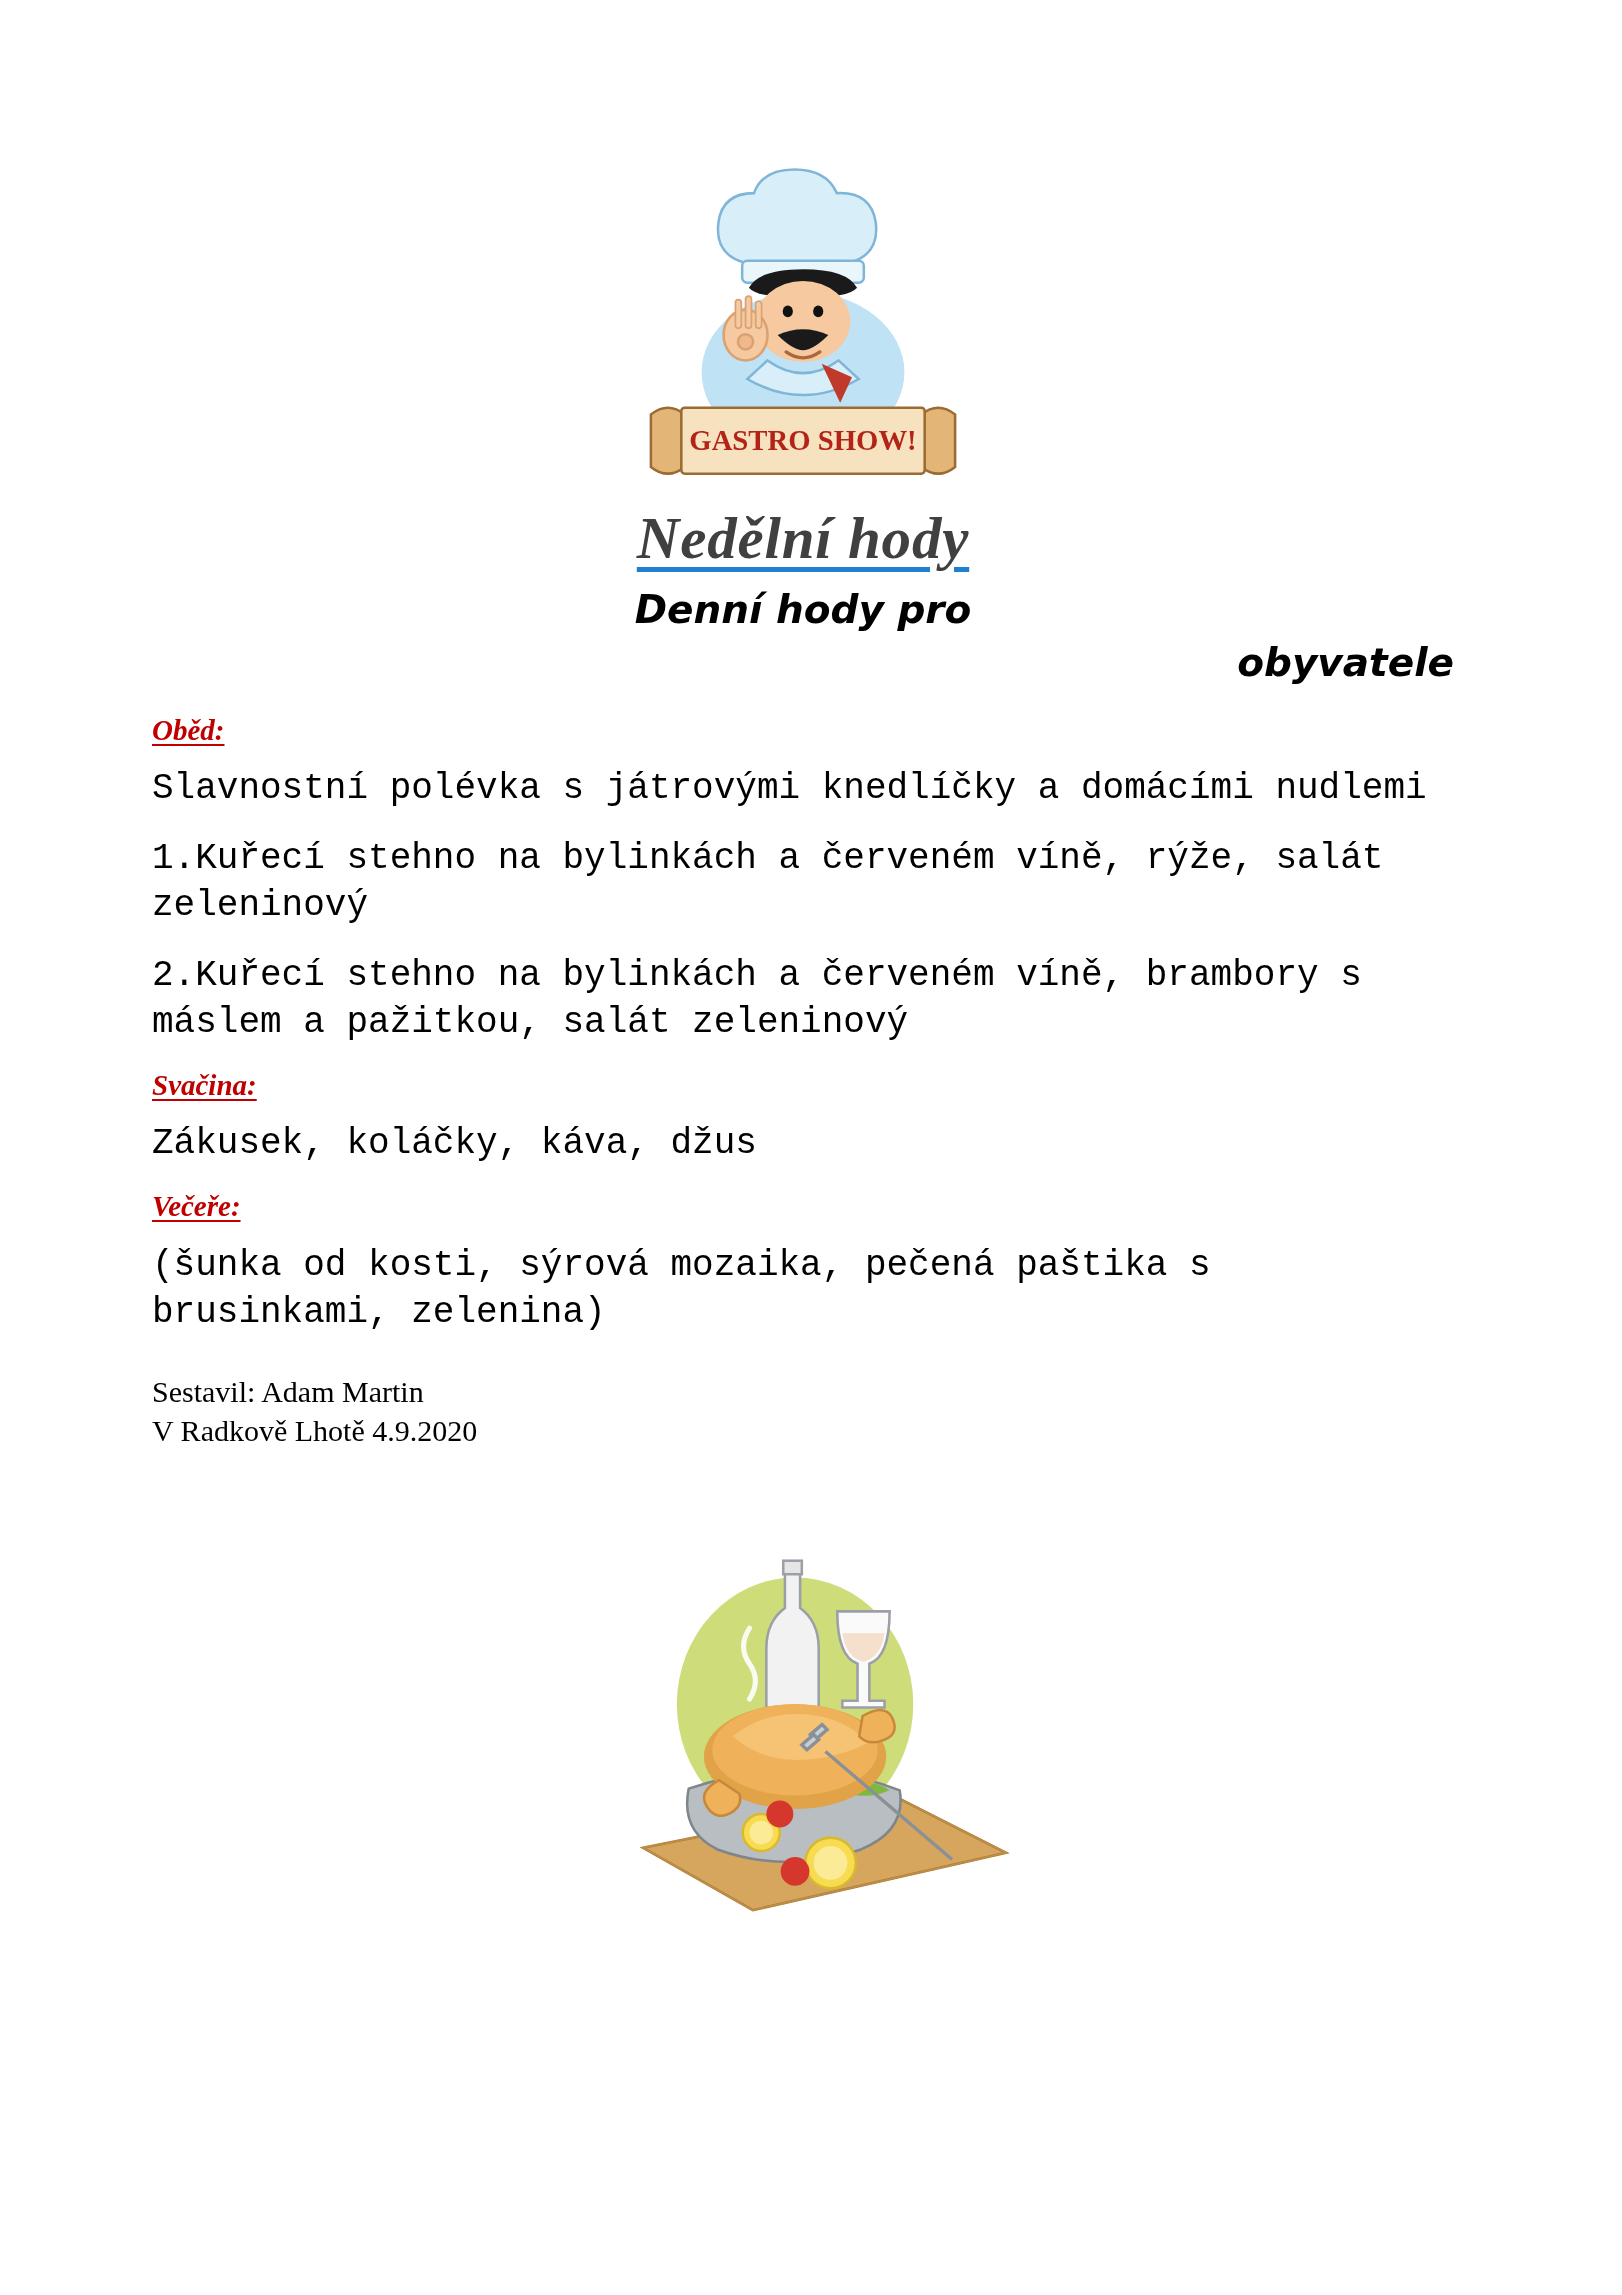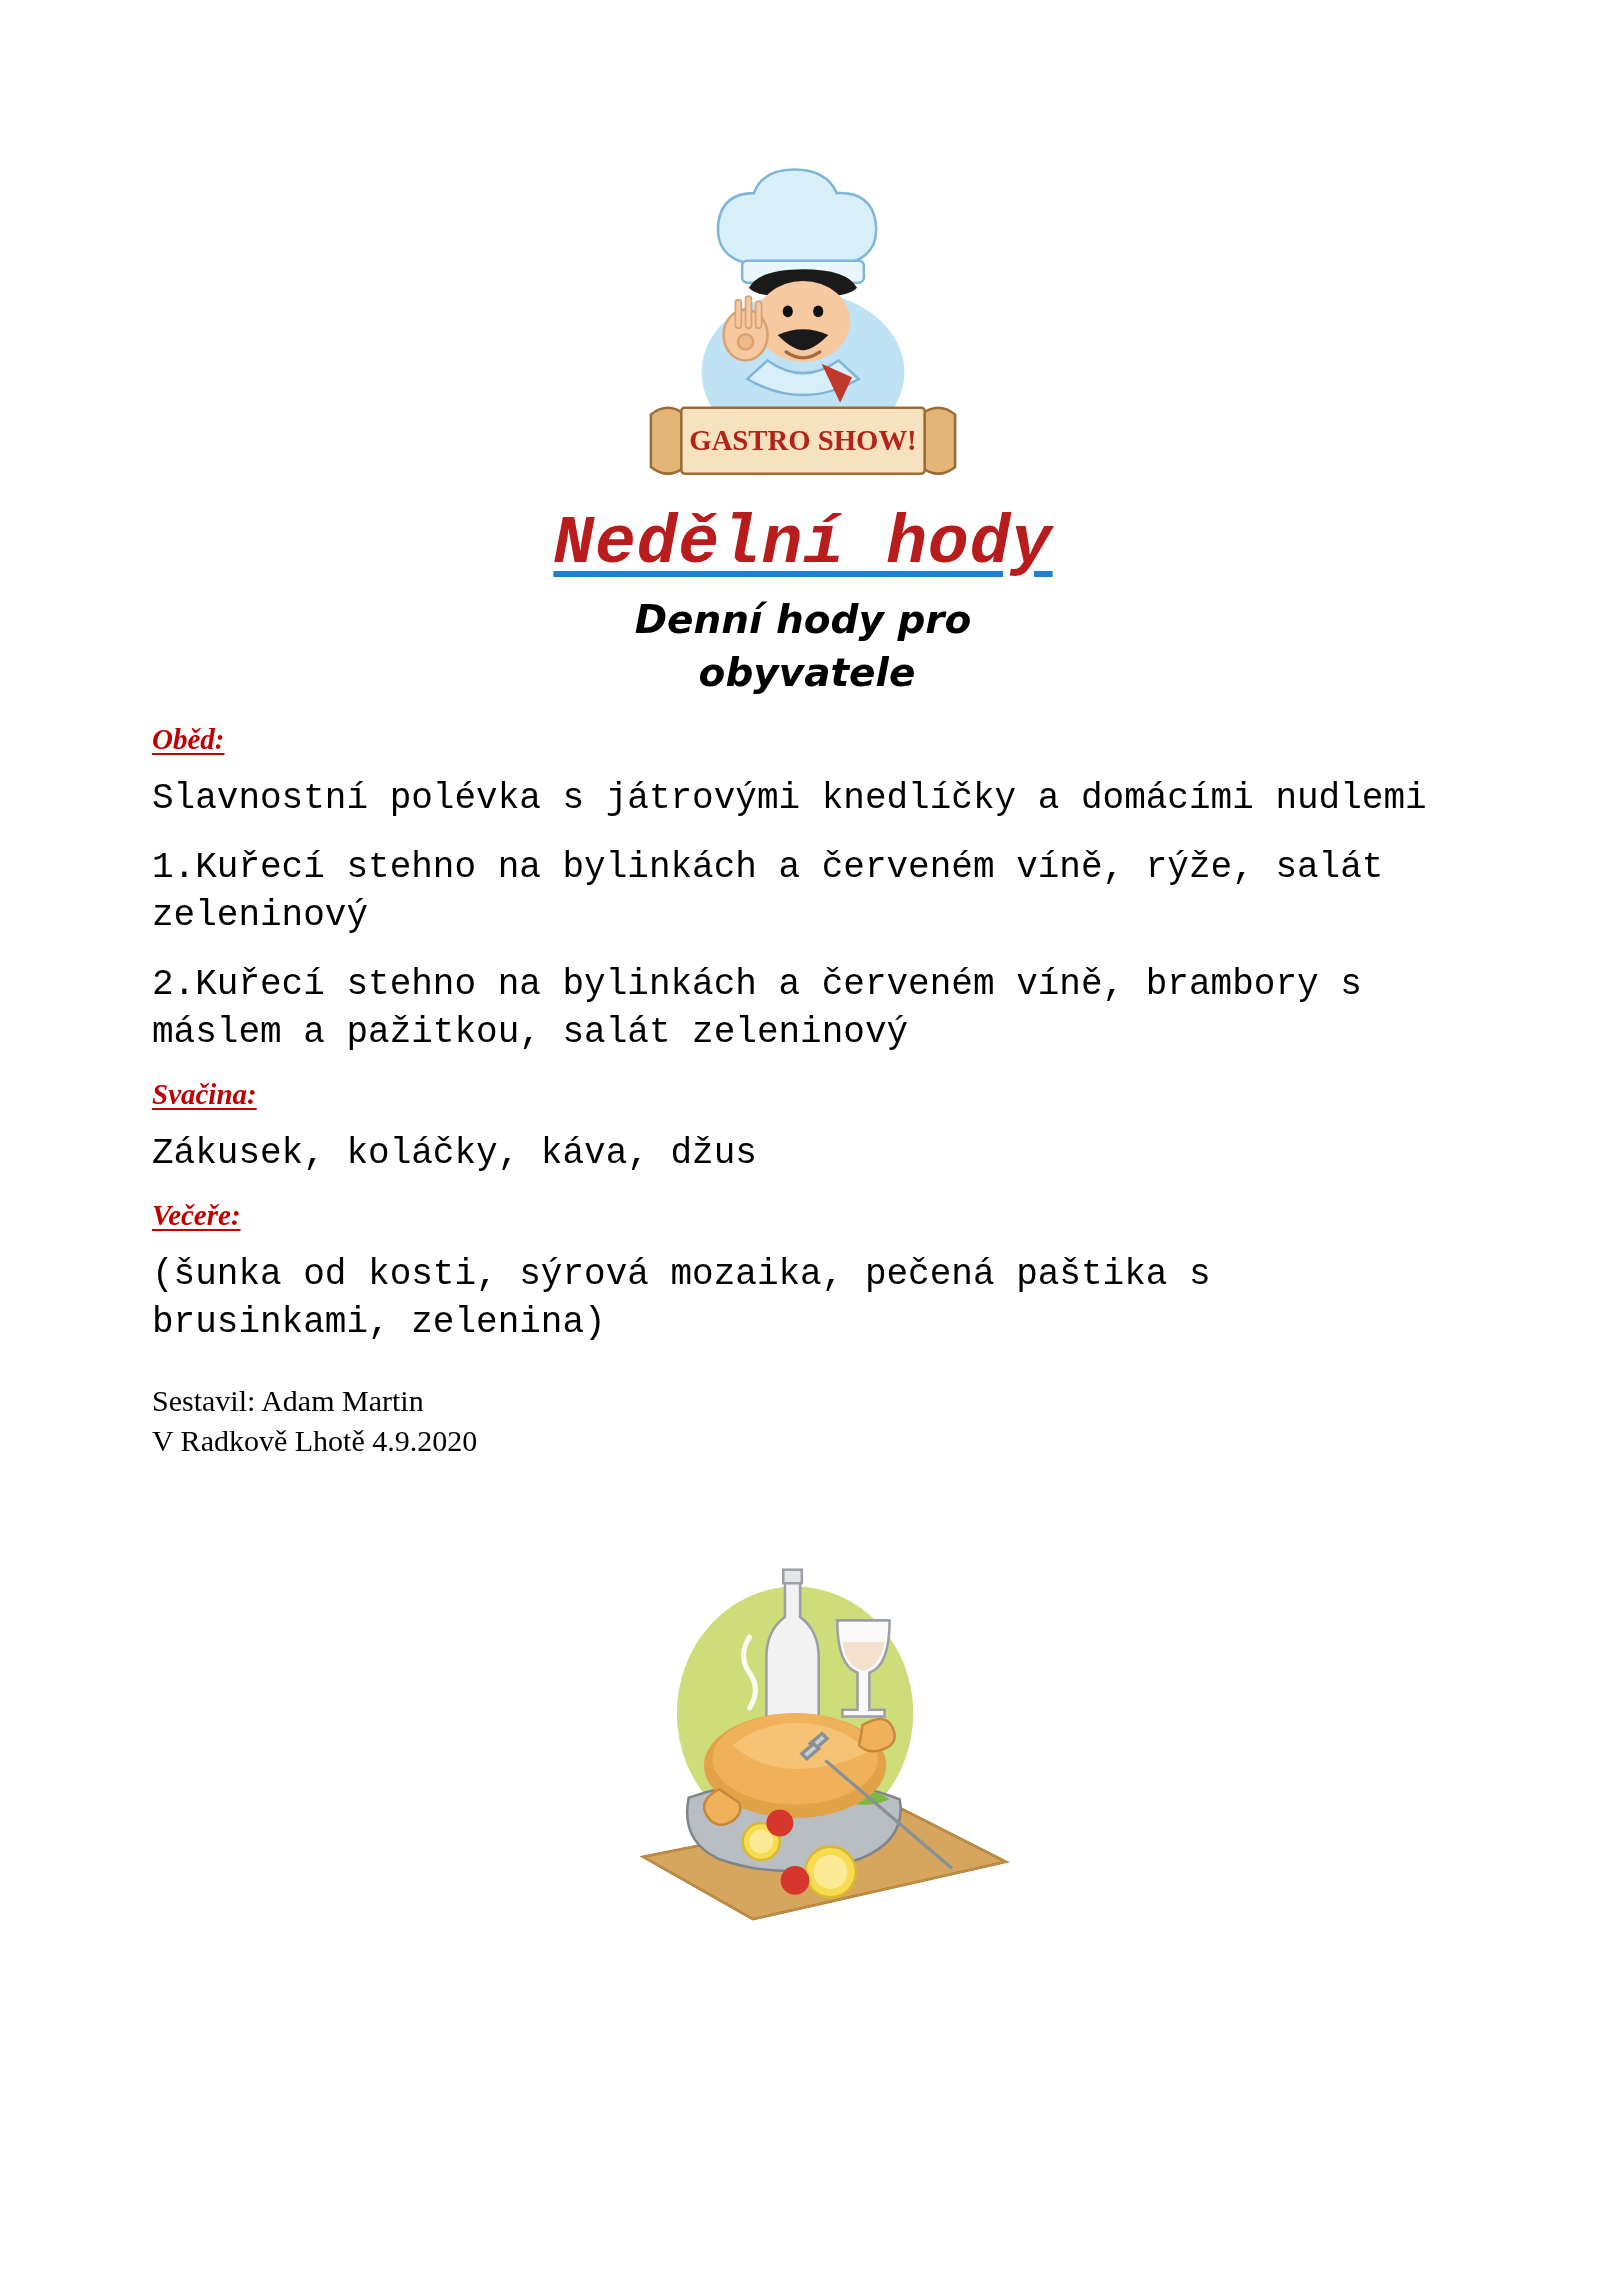--- a/index.html
+++ b/index.html
@@ -33,45 +33,45 @@
   .logo {
     width: 406px;
     height: 338px;
     position: relative;
   }
   .logo svg { display: block; }
 
   
   .title {
     text-align: center;
-    font-family: Liberation Mono, monospace;
+    font-family: Liberation Serif, serif;
     font-style: italic;
     font-weight: bold;
-    font-size: 68px;
+    font-size: 59px;
     line-height: 1.05;
-    color: #b91c1c;
+    color: #404040;
     text-decoration: underline;
     text-decoration-color: #1F7FD0;
     text-underline-offset: 8.5px;
     margin: 8.5px 0 15px 0;
     letter-spacing: 0.8px;
   }
   .subtitle {
     font-family: "DejaVu Sans", sans-serif;
     font-style: italic;
     font-weight: bold;
     font-size: 39px;
     line-height: 1.35;
     color: #000000;
     text-align: center;
     margin: 0 0 24px 0;
   }
   .subtitle .line2 {
     display: block;
-    text-align: center;
+    text-align: right;
     margin-left: 8px;
   }
 
   
   .section-head {
     font-family: "Liberation Serif", serif;
     font-style: italic;
     font-weight: bold;
     font-size: 29px;
     color: #C00000;

